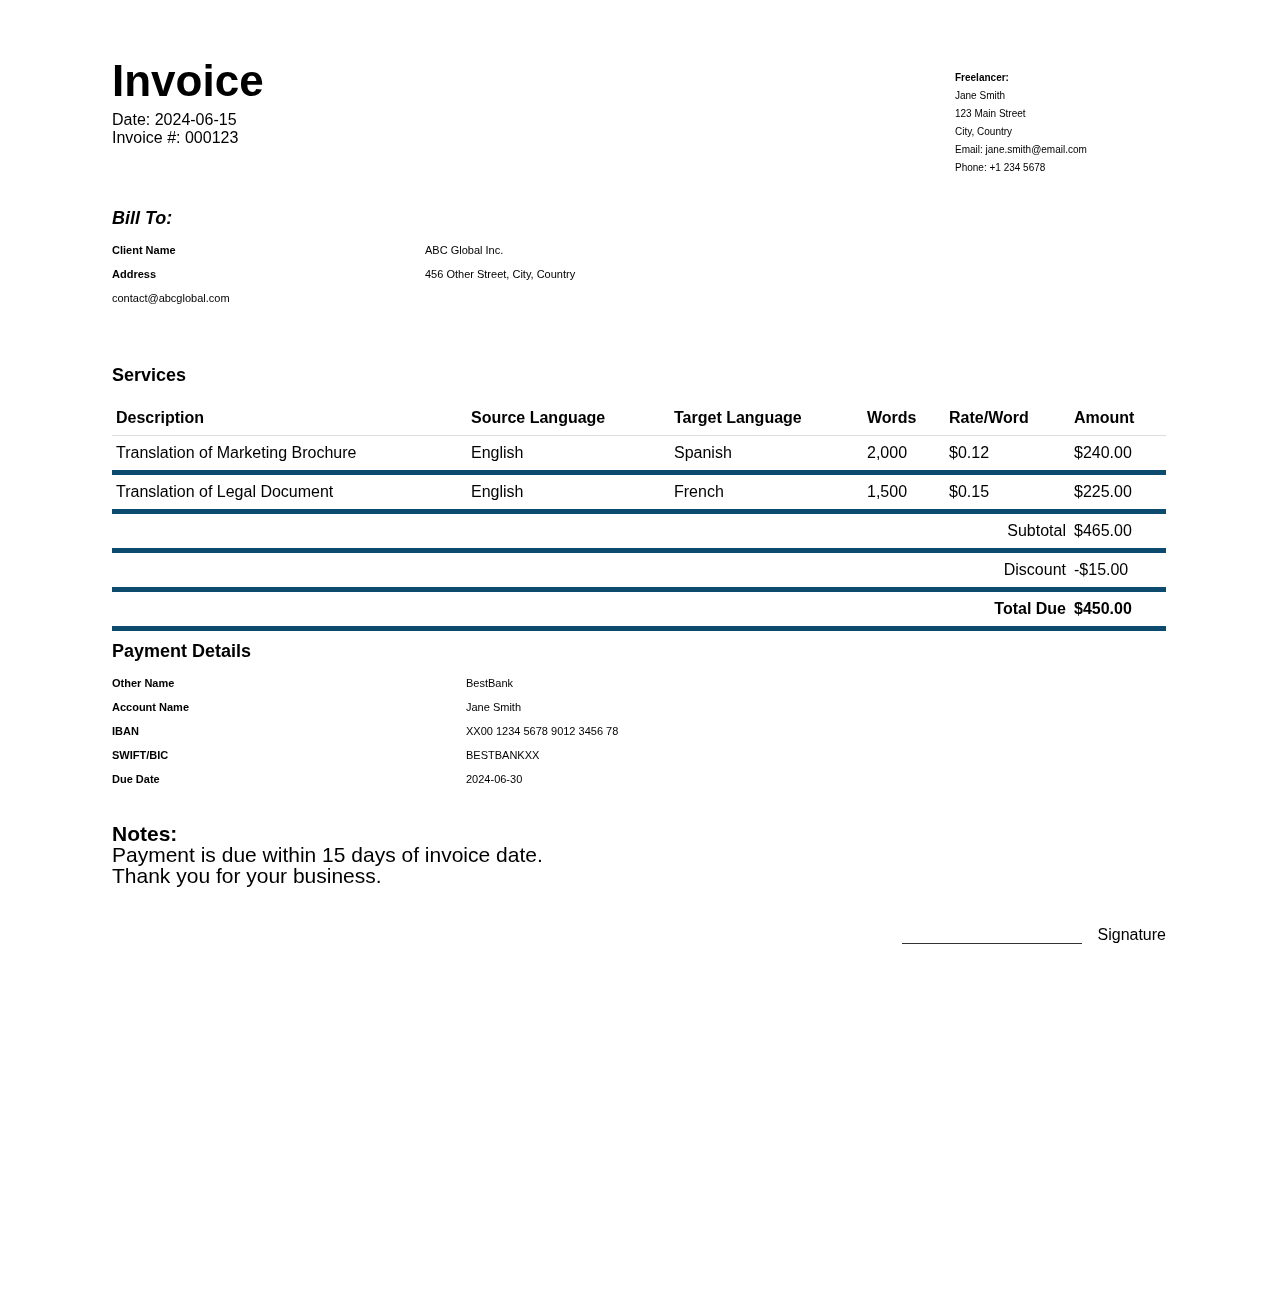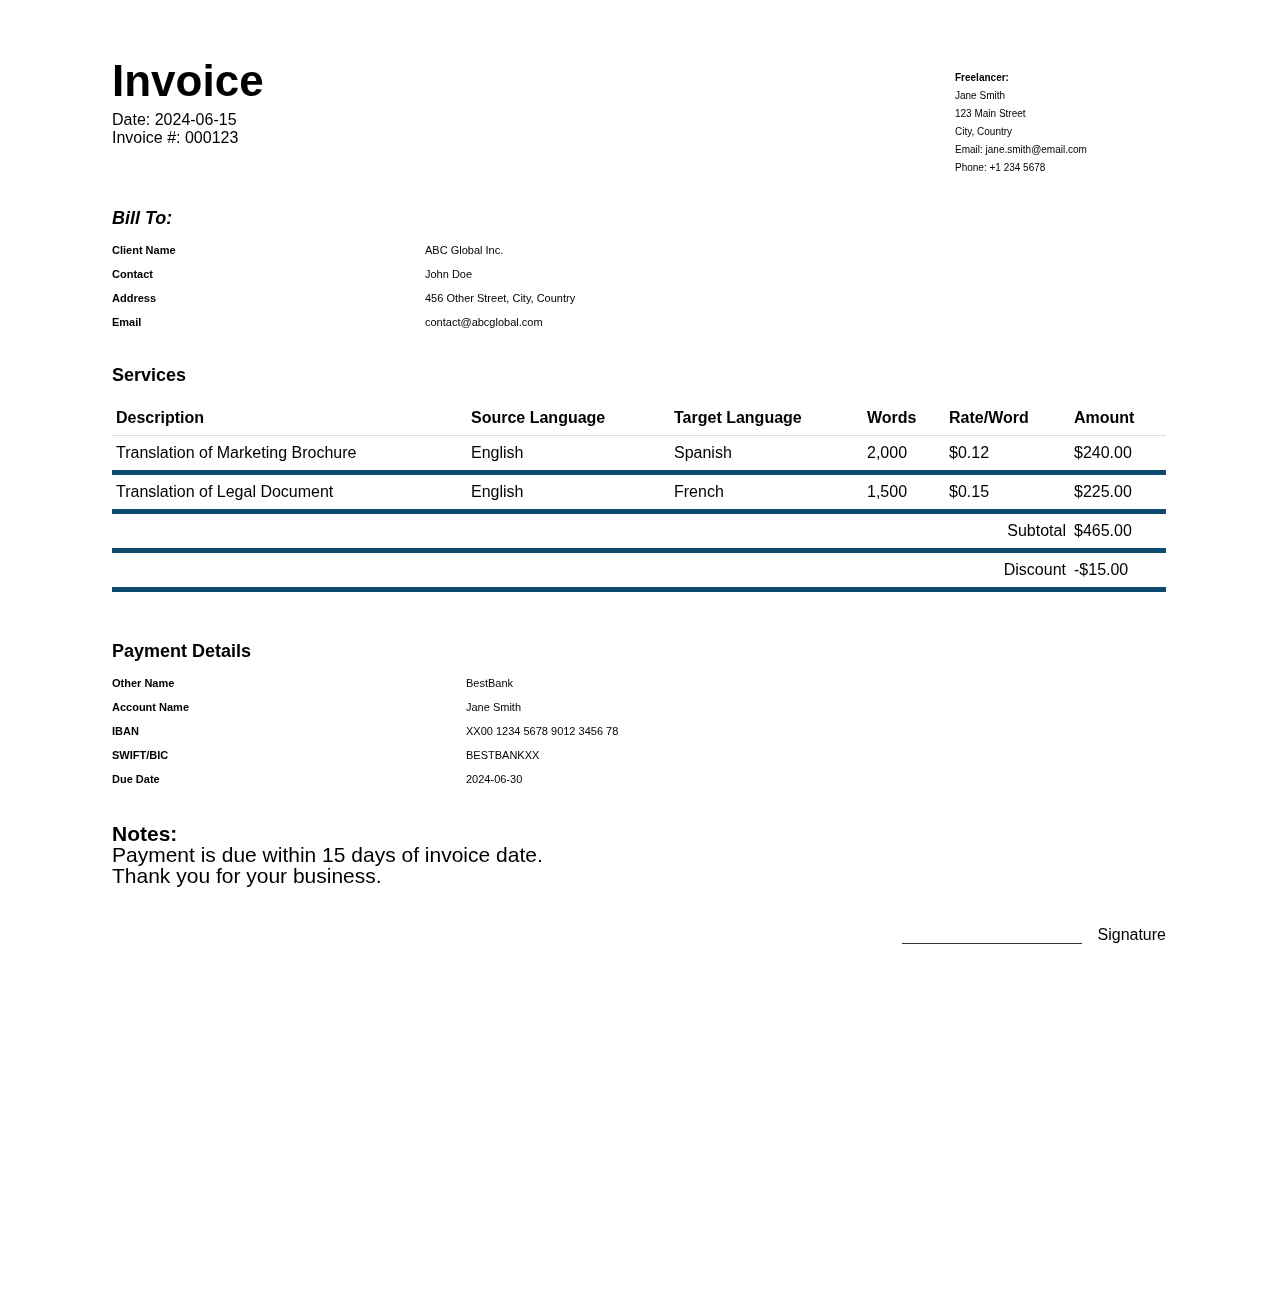--- a/index.html
+++ b/index.html
@@ -51,29 +51,24 @@
     </div>
   </div>
 
   <h2 class="billto-title">Bill To:</h2>
   <div class="kv billto">
     <div class="row">
       <span class="k">Client Name</span>
       <span class="v">ABC Global Inc.</span>
     </div>
     <div class="row">
-      <span class="k">Contact</span>
-      <span class="v">John Doe</span>
-    </div>
-    <div class="row">
       <span class="k">Address</span>
       <span class="v">456 Other Street, City, Country</span>
     </div>
     <div class="row">
-      <span class="k">Email</span>
       <span class="v">contact@abcglobal.com</span>
     </div>
   </div>
 
   <h2 class="services-title">Services</h2>
   <table class="services">
     <thead>
       <tr>
         <th style="width:347px">Description</th>
         <th style="width:195px">Source Language</th>
@@ -101,20 +96,24 @@
         <td>$225.00</td>
       </tr>
       <tr>
         <td colspan="5" class="sumlabel">Subtotal</td>
         <td>$465.00</td>
       </tr>
       <tr>
         <td colspan="5" class="sumlabel">Discount</td>
         <td>-$15.00</td>
       </tr>
+      <tr class="total">
+        <td colspan="5" class="sumlabel">Total Due</td>
+        <td>$450.00</td>
+      </tr>
     </tbody>
   </table>
 
   <h2 class="payment-title">Payment Details</h2>
   <div class="kv payment">
     <div class="row">
       <span class="k">Other Name</span>
       <span class="v">BestBank</span>
     </div>
     <div class="row">

